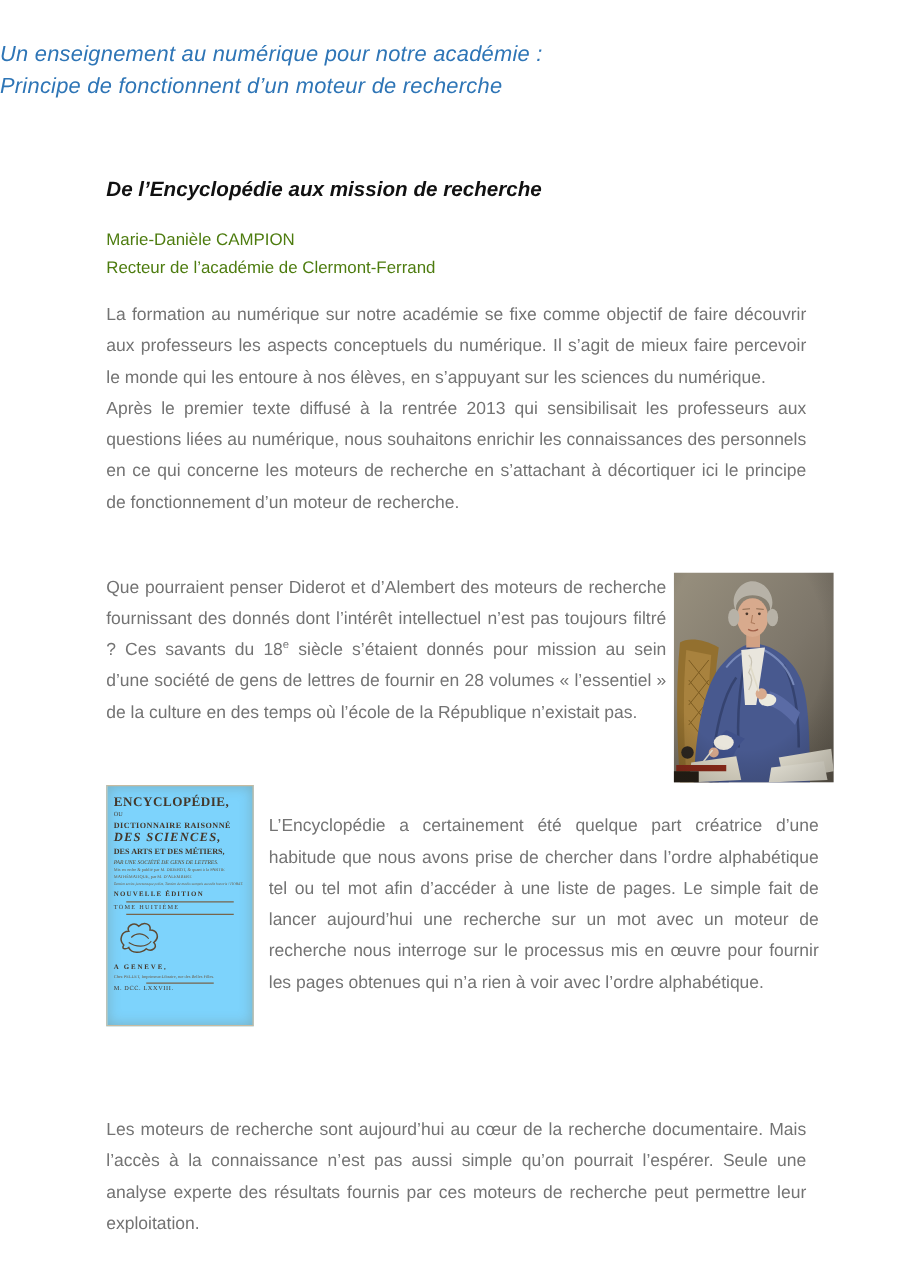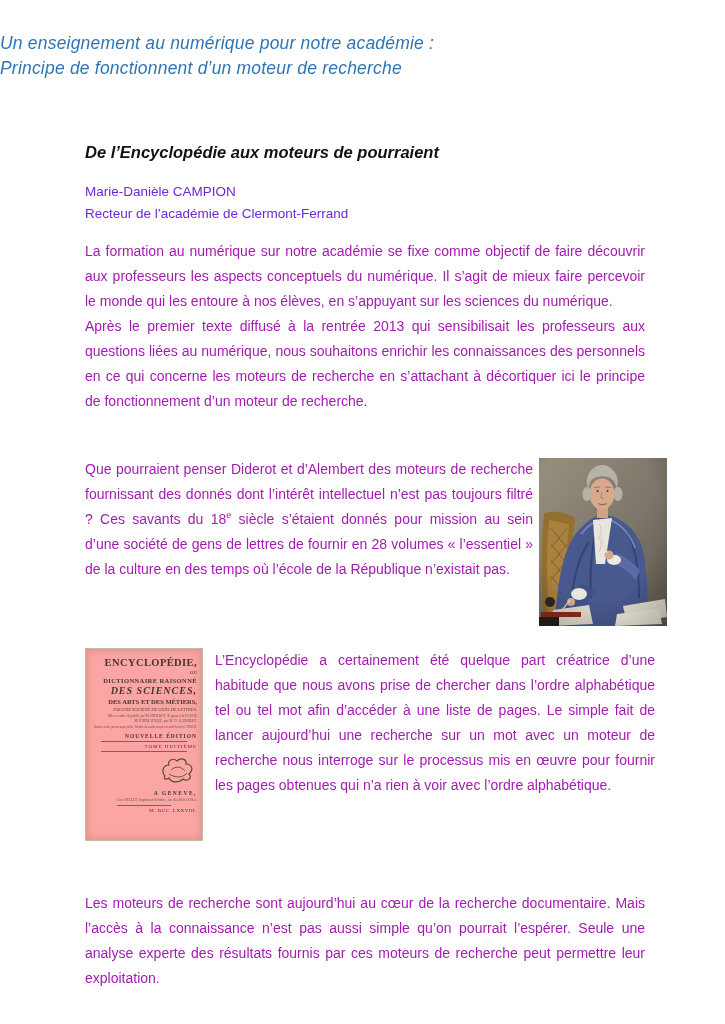--- a/index.html
+++ b/index.html
@@ -21,49 +21,49 @@
     letter-spacing:0.2px;
   }
 
   .doc-heading {
     position:absolute; left:85px; top:143px; width:560px;
     font-size:16.5px; font-weight:bold; font-style:italic; color:#111;
   }
 
   .byline {
     position:absolute; left:85px; top:181px; width:560px;
-    font-size:13.5px; line-height:22px; color:#6d28d9;
+    font-size:13.5px; line-height:22px; color:#4d7c0f;
   }
 
   .para {
     text-align:justify;
-    font-size:14px; line-height:25px; color:#a21caf;
+    font-size:14px; line-height:25px; color:#737373;
   }
   .intro { position:absolute; left:85px; top:239px; width:560px; }
 
   .diderot-text { position:absolute; left:85px; top:457px; width:448px; }
   .diderot-text sup { font-size:9px; line-height:0; }
 
   .portrait {
     position:absolute; left:539px; top:458px; width:128px; height:168px;
     display:block;
   }
 
   .caption { font-style:italic; font-size:12.5px; color:#1f1f1f; }
   .caption-portrait {
     position:absolute; left:85px; top:611px; width:448px; text-align:right;
   }
 
   .book {
-    position:absolute; left:85px; top:648px; width:118px; height:193px;
-    background:#fca5a5;
+    position:absolute; left:85px; top:628px; width:118px; height:193px;
+    background:#7dd3fc;
     border:1px solid #c6bba1;
     box-shadow: inset 0 0 10px rgba(110,90,55,0.30);
     font-family:"Liberation Serif", serif;
-    color:#44372a; text-align:right;
+    color:#44372a; text-align:left;
     padding:8px 5px 5px 5px; overflow:hidden;
   }
   .bk-title   { font-size:10.5px; letter-spacing:0.4px; font-weight:bold; }
   .bk-ou      { font-size:5px; margin-top:2px; }
   .bk-dict    { font-size:6.5px; font-weight:bold; letter-spacing:0.4px; margin-top:2px; }
   .bk-sciences{ font-size:10px; font-weight:bold; font-style:italic; letter-spacing:1px; margin-top:1px; }
   .bk-arts    { font-size:6.5px; font-weight:bold; margin-top:2px; }
   .bk-societe { font-size:4.5px; font-style:italic; margin-top:2px; color:#55462f; }
   .bk-fine    { font-size:3.5px; margin-top:2px; color:#6a5a44; line-height:4.5px; }
   .bk-fine.it { font-style:italic; font-size:3px; }
@@ -84,21 +84,21 @@
 </head>
 <body>
 
 <div class="page">
 
   <div class="doc-title">
     <div>Un enseignement au numérique pour notre académie :</div>
     <div>Principe de fonctionnent d’un  moteur de recherche</div>
   </div>
 
-  <div class="doc-heading">De l’Encyclopédie aux moteurs de pourraient</div>
+  <div class="doc-heading">De l’Encyclopédie aux mission de recherche</div>
 
   <div class="byline">
     <div>Marie-Danièle CAMPION</div>
     <div>Recteur de l’académie de Clermont-Ferrand</div>
   </div>
 
   <div class="intro">
     <p class="para">La formation au numérique sur notre académie se fixe comme objectif de faire découvrir aux professeurs les aspects conceptuels du numérique. Il s’agit de mieux faire percevoir le monde qui les entoure à nos élèves,  en s’appuyant sur les sciences du numérique.</p>
     <p class="para">Après le premier texte diffusé à la rentrée 2013 qui sensibilisait les professeurs aux questions liées au numérique, nous souhaitons enrichir les connaissances des personnels en ce qui concerne les moteurs de recherche en s’attachant à décortiquer ici le principe de fonctionnement d’un moteur de recherche.</p>
   </div>

